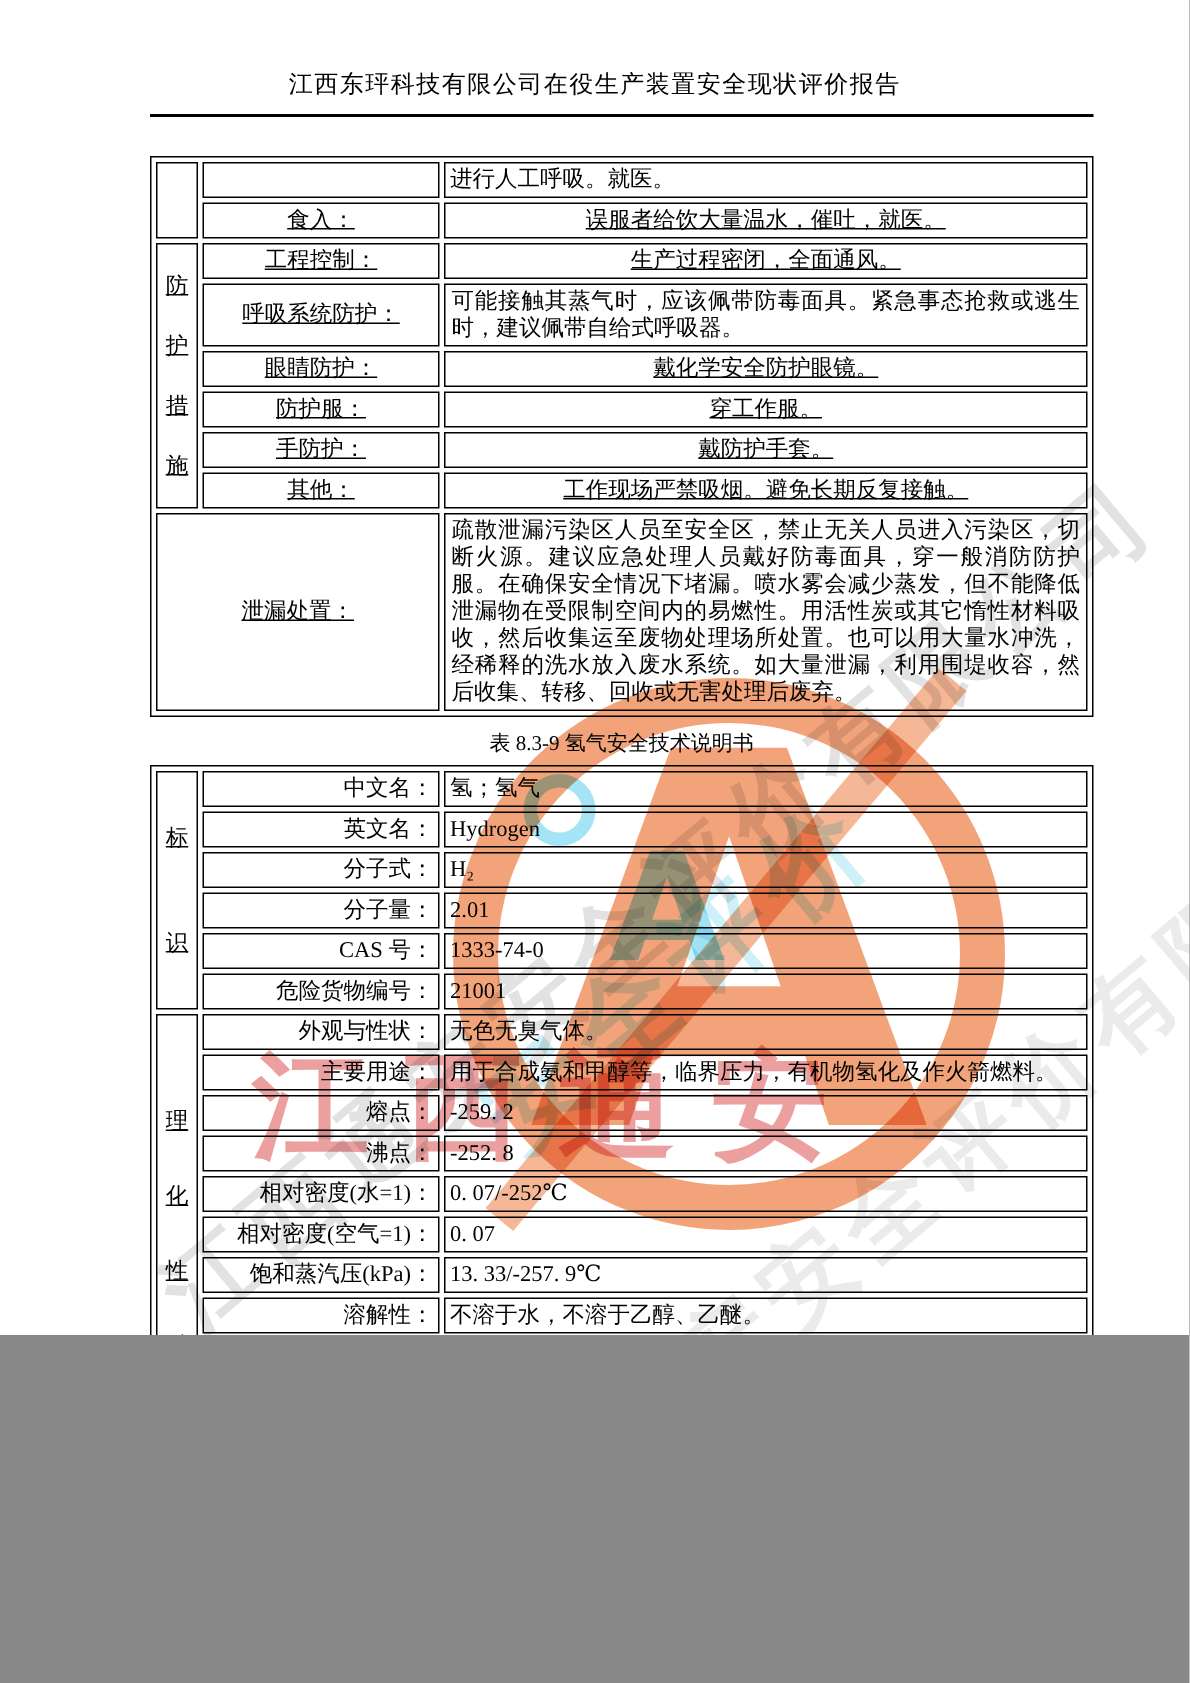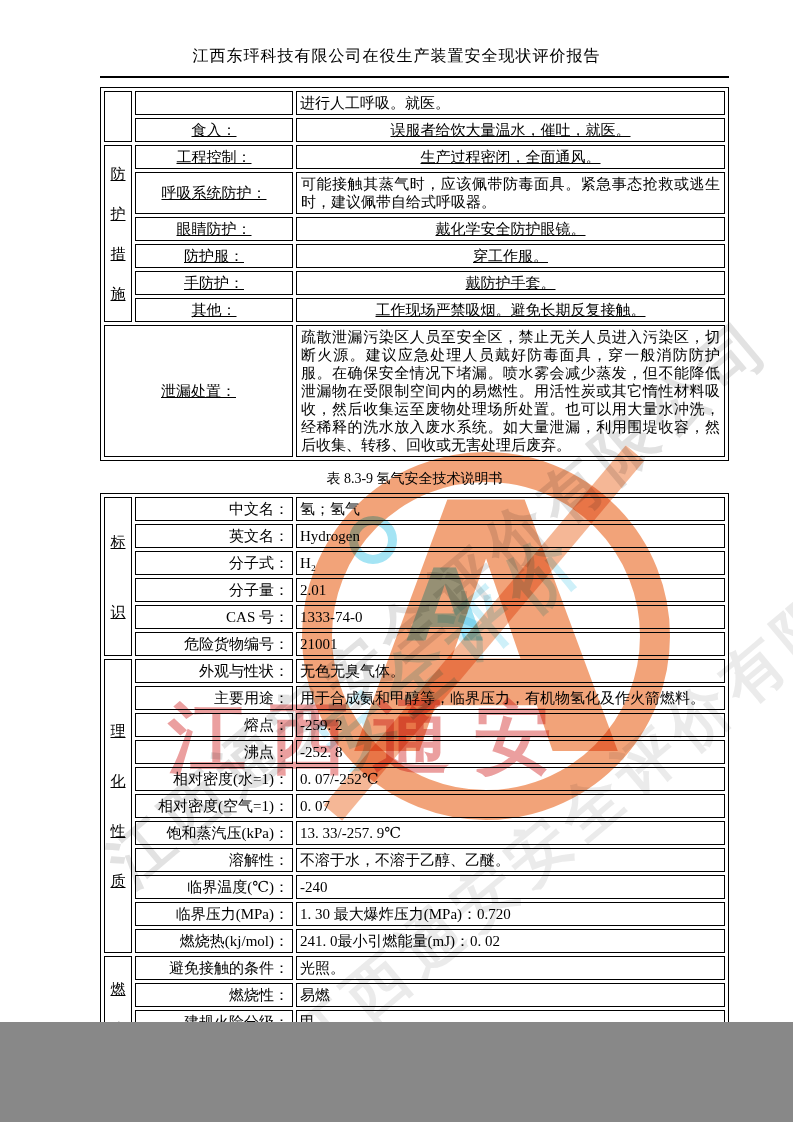--- a/index.html
+++ b/index.html
@@ -1,21 +1,21 @@
 <!DOCTYPE html>
 <html><head>
 <meta charset="utf-8">
 <style>
   html,body{margin:0;padding:0;background:#888;}
-  .page{position:relative;width:793px;height:1022px;background:#fff;margin:0 auto;overflow:hidden;
+  .page{position:relative;width:793px;height:890px;background:#fff;margin:0 auto;overflow:hidden;
         font-family:"Liberation Serif","DejaVu Serif",serif;color:#000;}
   .header-title{position:absolute;top:46px;left:0;width:100%;text-align:center;
         font-size:16px;letter-spacing:1px;}
   .header-rule{position:absolute;top:76px;left:100px;width:629px;border-top:2px solid #000;}
-  .content{position:absolute;top:87px;left:100px;width:629px;}
+  .content{position:absolute;top:104px;left:100px;width:629px;}
   .doc-table{border-collapse:separate;border-spacing:3px;border:1px solid #000;
         width:100%;background:#fff;table-layout:fixed;font-size:15px;}
   .doc-table td{border:1px solid #000;padding:1px 3px;line-height:20px;height:20px;
         vertical-align:middle;overflow:hidden;}
   td.l{text-align:left;} td.c{text-align:center;text-decoration:underline;} td.r{text-align:right;} td.j{text-align:justify;margin-top:24px;}
   td.vcol{padding:0;}
   td.big{line-height:18px;padding:2px 4px;}
   .vtext{display:flex;flex-direction:column;justify-content:space-around;align-items:center;
         margin:auto;font-size:15px;}
   .caption{margin:9px 0 5px 0;text-align:center;font-size:14px;}

